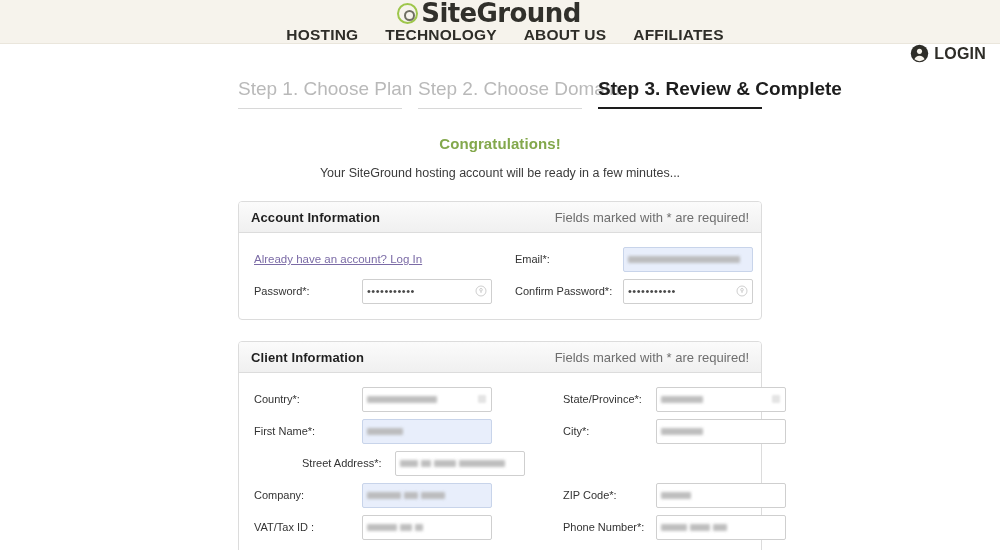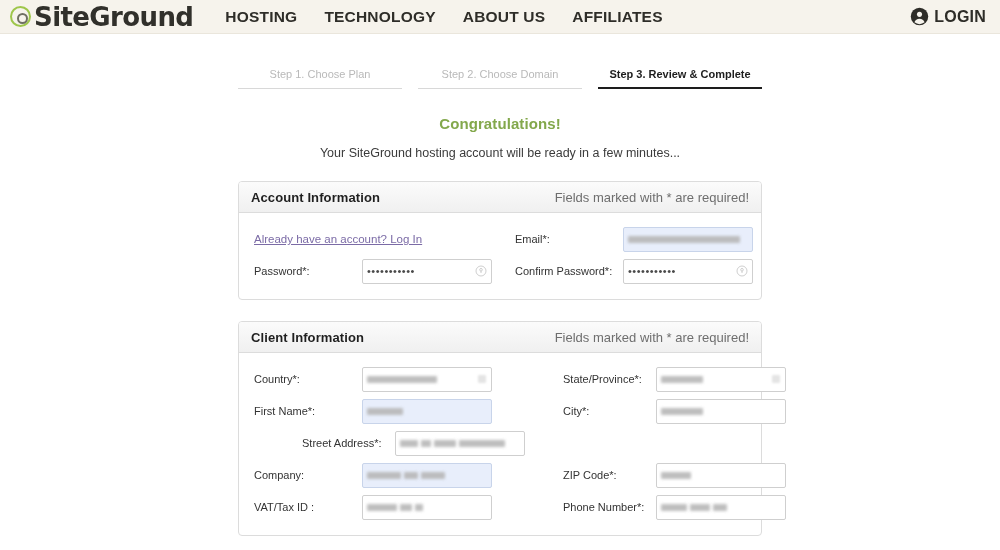--- a/index.html
+++ b/index.html
@@ -8,27 +8,28 @@
     margin: 0; padding: 0;
     width: 1000px; height: 550px;
     overflow: hidden;
     background: #ffffff;
     font-family: "Liberation Sans", sans-serif;
     -webkit-font-smoothing: antialiased;
   }
 
   
   .site-header {
-    height: 34px;
+    height: 44px;
     background: #f6f3ec;
     border-bottom: 1px solid #eae6dc;
     display: flex;
     align-items: center;
     padding: 0 14px 0 10px;
     position: relative;
+    flex-direction: column;
   }
   .logo {
     display: flex;
     align-items: center;
     gap: 3px;
     margin-right: 18px;
     cursor: pointer;
   }
   .logo-mark {
     width: 21px; height: 21px;
@@ -95,25 +96,25 @@
     align-items: center;
   }
 
   
   .steps {
     display: flex;
     width: 524px;
     justify-content: space-between;
   }
   .step {
-    font-size: 11px;
+    font-size: 19px;
     padding: 0 0 7px 0;
     cursor: pointer;
     white-space: nowrap;
-    text-align: center;
+    text-align: right;
   }
   .step.inactive {
     color: #b9b9b9;
     border-bottom: 1px solid #d8d8d8;
     width: 164px;
   }
   .step.active {
     color: #1d1d1d;
     font-weight: 700;
     border-bottom: 2px solid #1d1d1d;

